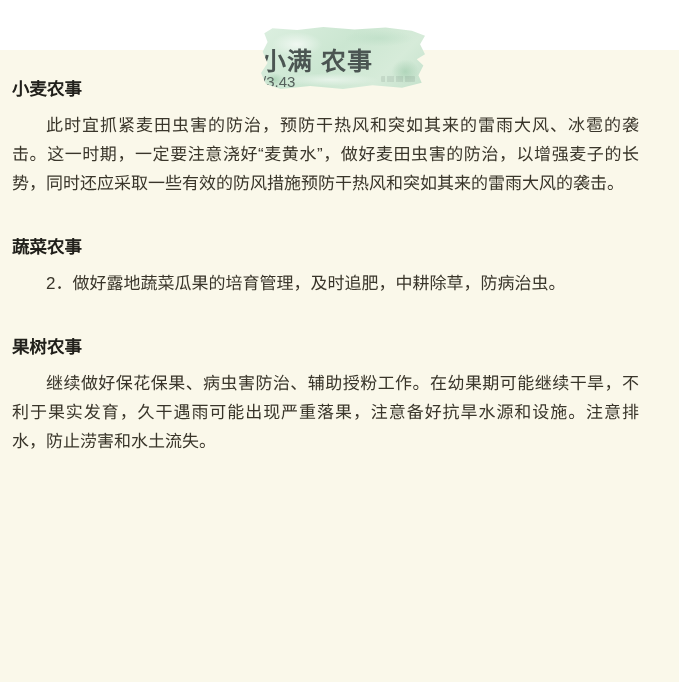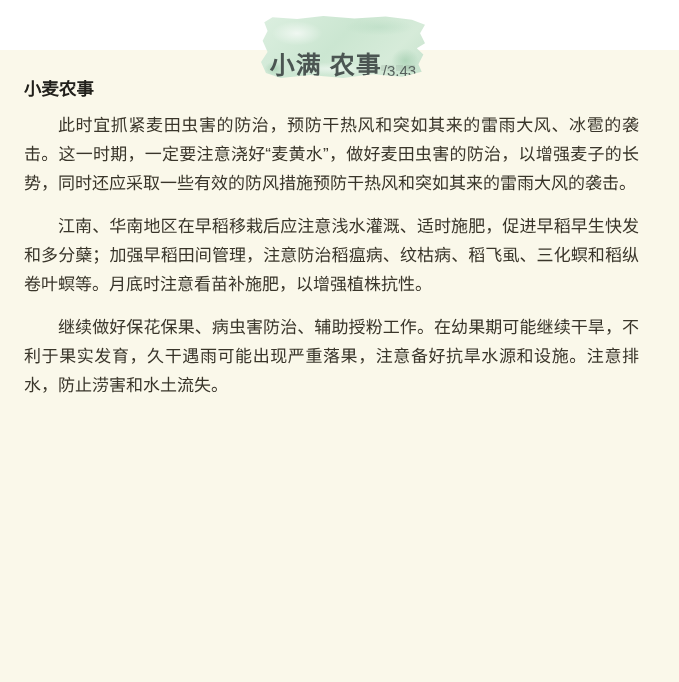--- a/index.html
+++ b/index.html
@@ -16,41 +16,42 @@
   .content-bg {
     position: absolute;
     left: 0; right: 0;
     top: 50px; bottom: 0;
     background: #faf8ea;
   }
   
   .badge {
     position: absolute;
     left: 261px;
-    top: 16px;
+    top: 27px;
     width: 164px;
     height: 62px;
     display: flex;
-    align-items: flex-end;
+    align-items: flex-start;
     justify-content: center;
     padding-top: 22px;
     box-sizing: border-box;
     background:
       radial-gradient(closest-side at 22% 28%, rgba(255,255,255,0.65), rgba(255,255,255,0) 70%),
       radial-gradient(closest-side at 72% 18%, rgba(183,219,194,0.55), rgba(183,219,194,0) 75%),
       radial-gradient(closest-side at 88% 72%, rgba(156,202,170,0.6), rgba(156,202,170,0) 70%),
       radial-gradient(closest-side at 42% 85%, rgba(255,255,255,0.5), rgba(255,255,255,0) 70%),
       radial-gradient(closest-side at 8% 85%, rgba(150,198,164,0.55), rgba(150,198,164,0) 75%),
       linear-gradient(135deg, #dcefe0 0%, #cbe6d1 45%, #d6ebd9 75%, #c4e1cb 100%);
     clip-path: polygon(
       2% 10%, 7% 2%, 22% 5%, 38% 0%, 57% 4%, 76% 1%, 92% 6%, 100% 14%,
       97% 28%, 100% 44%, 95% 52%, 99% 62%, 96% 78%, 98% 90%, 86% 98%,
       68% 94%, 50% 100%, 30% 95%, 12% 100%, 3% 92%, 0% 74%, 4% 58%,
       1% 40%, 4% 24%
     );
+    flex-direction: column;
   }
   .badge-title {
     font-size: 25px;
     font-weight: 700;
     color: #4b5552;
     letter-spacing: 1px;
     line-height: 1;
   }
   .badge-date {
     font-size: 15px;
@@ -72,21 +73,21 @@
       rgba(110,130,120,0.30) 72% 100%);
     border-radius: 1px;
     opacity: 0.55;
     filter: blur(0.4px);
   }
   
   .content {
     position: absolute;
     left: 0; right: 0;
     top: 50px; bottom: 0;
-    padding: 28px 24px 0 24px;
+    padding: 28px 24px 0 12px;
     box-sizing: border-box;
   }
   .content h2 {
     margin: 38px 0 0 0;
     font-size: 17.5px;
     line-height: 22px;
     font-weight: 700;
     color: #21201b;
   }
   .content h2:first-child { margin-top: 0; }
@@ -109,18 +110,20 @@
   <div class="badge">
     <span class="badge-title">小满 农事</span>
     <span class="badge-date">/3.43</span>
     <span class="badge-watermark"></span>
   </div>
 
   <div class="content">
     <h2>小麦农事</h2>
     <p>此时宜抓紧麦田虫害的防治，预防干热风和突如其来的雷雨大风、冰雹的袭击。这一时期，一定要注意浇好“麦黄水”，做好麦田虫害的防治，以增强麦子的长势，同时还应采取一些有效的防风措施预防干热风和突如其来的雷雨大风的袭击。</p>
 
-    <p>江南、华南地区在早稻移栽后应注意浅水灌溉、适时施肥，促进早稻早生快发和多分蘖；加强早稻田间管理，注意防治稻瘟病、纹枯病、稻飞虱、三化螟和稻纵卷叶螟等。月底时注意看苗补施肥，以增强植株抗性。</p>
 
+    <h2>蔬菜农事</h2>
+    <p>2．做好露地蔬菜瓜果的培育管理，及时追肥，中耕除草，防病治虫。</p>
 
+    <h2>果树农事</h2>
     <p>继续做好保花保果、病虫害防治、辅助授粉工作。在幼果期可能继续干旱，不利于果实发育，久干遇雨可能出现严重落果，注意备好抗旱水源和设施。注意排水，防止涝害和水土流失。</p>
   </div>
 </div>
 
 </body></html>

